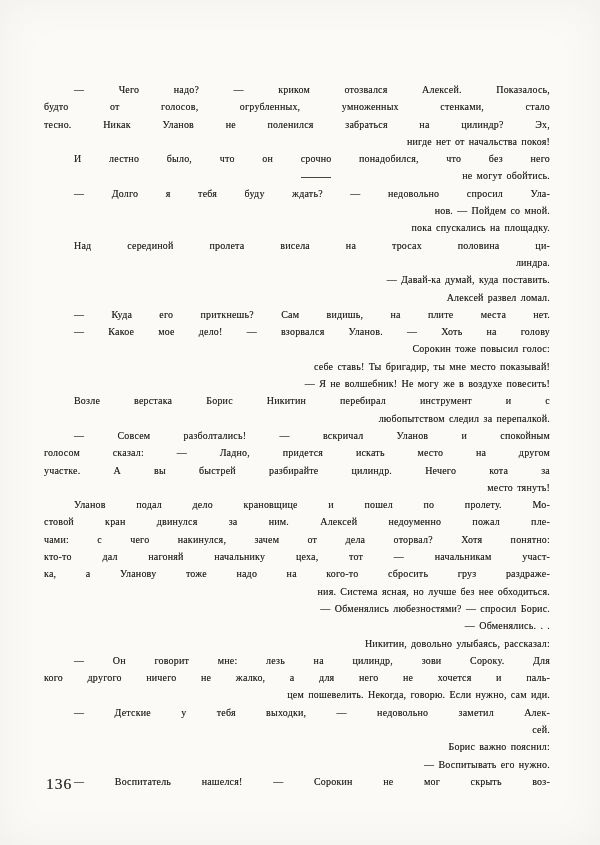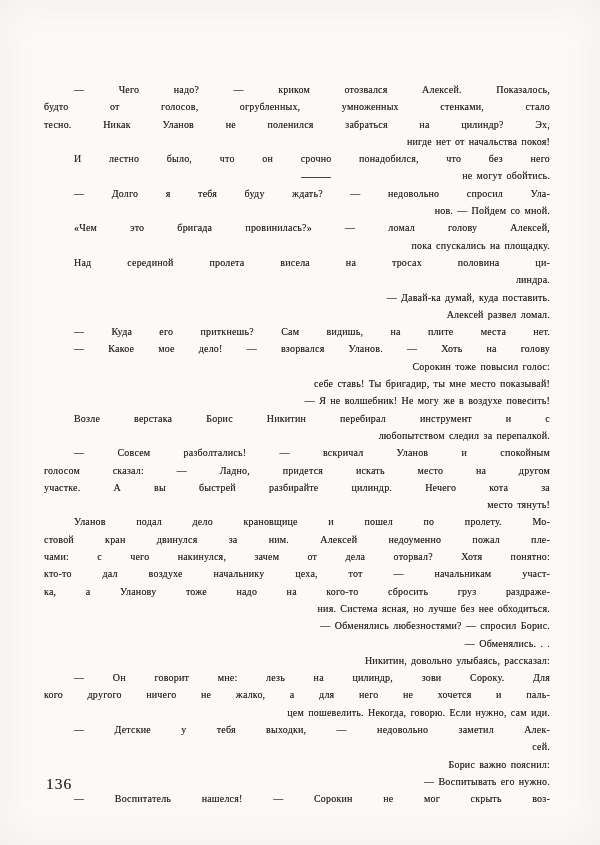--- a/index.html
+++ b/index.html
@@ -51,41 +51,40 @@
 <div class="page">
   <div class="textblock" style="color: rgb(33, 30, 27);">
       <div class="line i j">— Чего надо? — криком отозвался Алексей. Показалось,</div>
       <div class="line j">будто от голосов, огрубленных, умноженных стенками, стало</div>
       <div class="line j">тесно. Никак Уланов не поленился забраться на цилиндр? Эх,</div>
       <div class="line">нигде нет от начальства покоя!</div>
       <div class="line i j">И лестно было, что он <span class="u">срочно</span> понадобился, что без него</div>
       <div class="line">не могут обойтись.</div>
       <div class="line i j">— Долго я тебя буду ждать? — недовольно спросил Ула-</div>
       <div class="line">нов. — Пойдем со мной.</div>
-      <div class="line i j">«Чем это бригада провинилась?» — ломал голову Алексей,</div>
       <div class="line">пока спускались на площадку.</div>
       <div class="line i j">Над серединой пролета висела на тросах половина ци-</div>
       <div class="line">линдра.</div>
       <div class="line i">— Давай-ка думай, куда поставить.</div>
       <div class="line i">Алексей развел ломал.</div>
       <div class="line i j">— Куда его приткнешь? Сам видишь, на плите места нет.</div>
       <div class="line i j">— Какое мое дело! — взорвался Уланов. — Хоть на голову</div>
       <div class="line i">Сорокин тоже повысил голос:</div>
       <div class="line">себе ставь! Ты бригадир, ты мне место показывай!</div>
       <div class="line i">— Я не волшебник! Не могу же в воздухе повесить!</div>
       <div class="line i j">Возле верстака Борис Никитин перебирал инструмент и с</div>
       <div class="line">любопытством следил за перепалкой.</div>
       <div class="line i j">— Совсем разболтались! — вскричал Уланов и спокойным</div>
       <div class="line j">голосом сказал: — Ладно, придется искать место на другом</div>
       <div class="line j">участке. А вы быстрей разбирайте цилиндр. Нечего кота за</div>
       <div class="line">место тянуть!</div>
       <div class="line i j">Уланов подал дело крановщице и пошел по пролету. Мо-</div>
       <div class="line j">стовой кран двинулся за ним. Алексей недоуменно пожал пле-</div>
       <div class="line j">чами: с чего накинулся, зачем от дела оторвал? Хотя понятно:</div>
-      <div class="line j">кто-то дал воздухе начальнику цеха, тот — начальникам участ-</div>
+      <div class="line j">кто-то дал нагоняй начальнику цеха, тот — начальникам участ-</div>
       <div class="line j">ка, а Уланову тоже надо на кого-то сбросить груз раздраже-</div>
       <div class="line">ния. Система ясная, но лучше без нее обходиться.</div>
       <div class="line i">— Обменялись любезностями? — спросил Борис.</div>
       <div class="line i">— Обменялись. . .</div>
       <div class="line i">Никитин, довольно улыбаясь, рассказал:</div>
       <div class="line i j">— Он говорит мне: лезь на цилиндр, зови Сороку. Для</div>
       <div class="line j">кого другого ничего не жалко, а для него не хочется и паль-</div>
       <div class="line">цем пошевелить. Некогда, говорю. Если нужно, сам иди.</div>
       <div class="line i j">— Детские у тебя выходки, — недовольно заметил Алек-</div>
       <div class="line">сей.</div>

